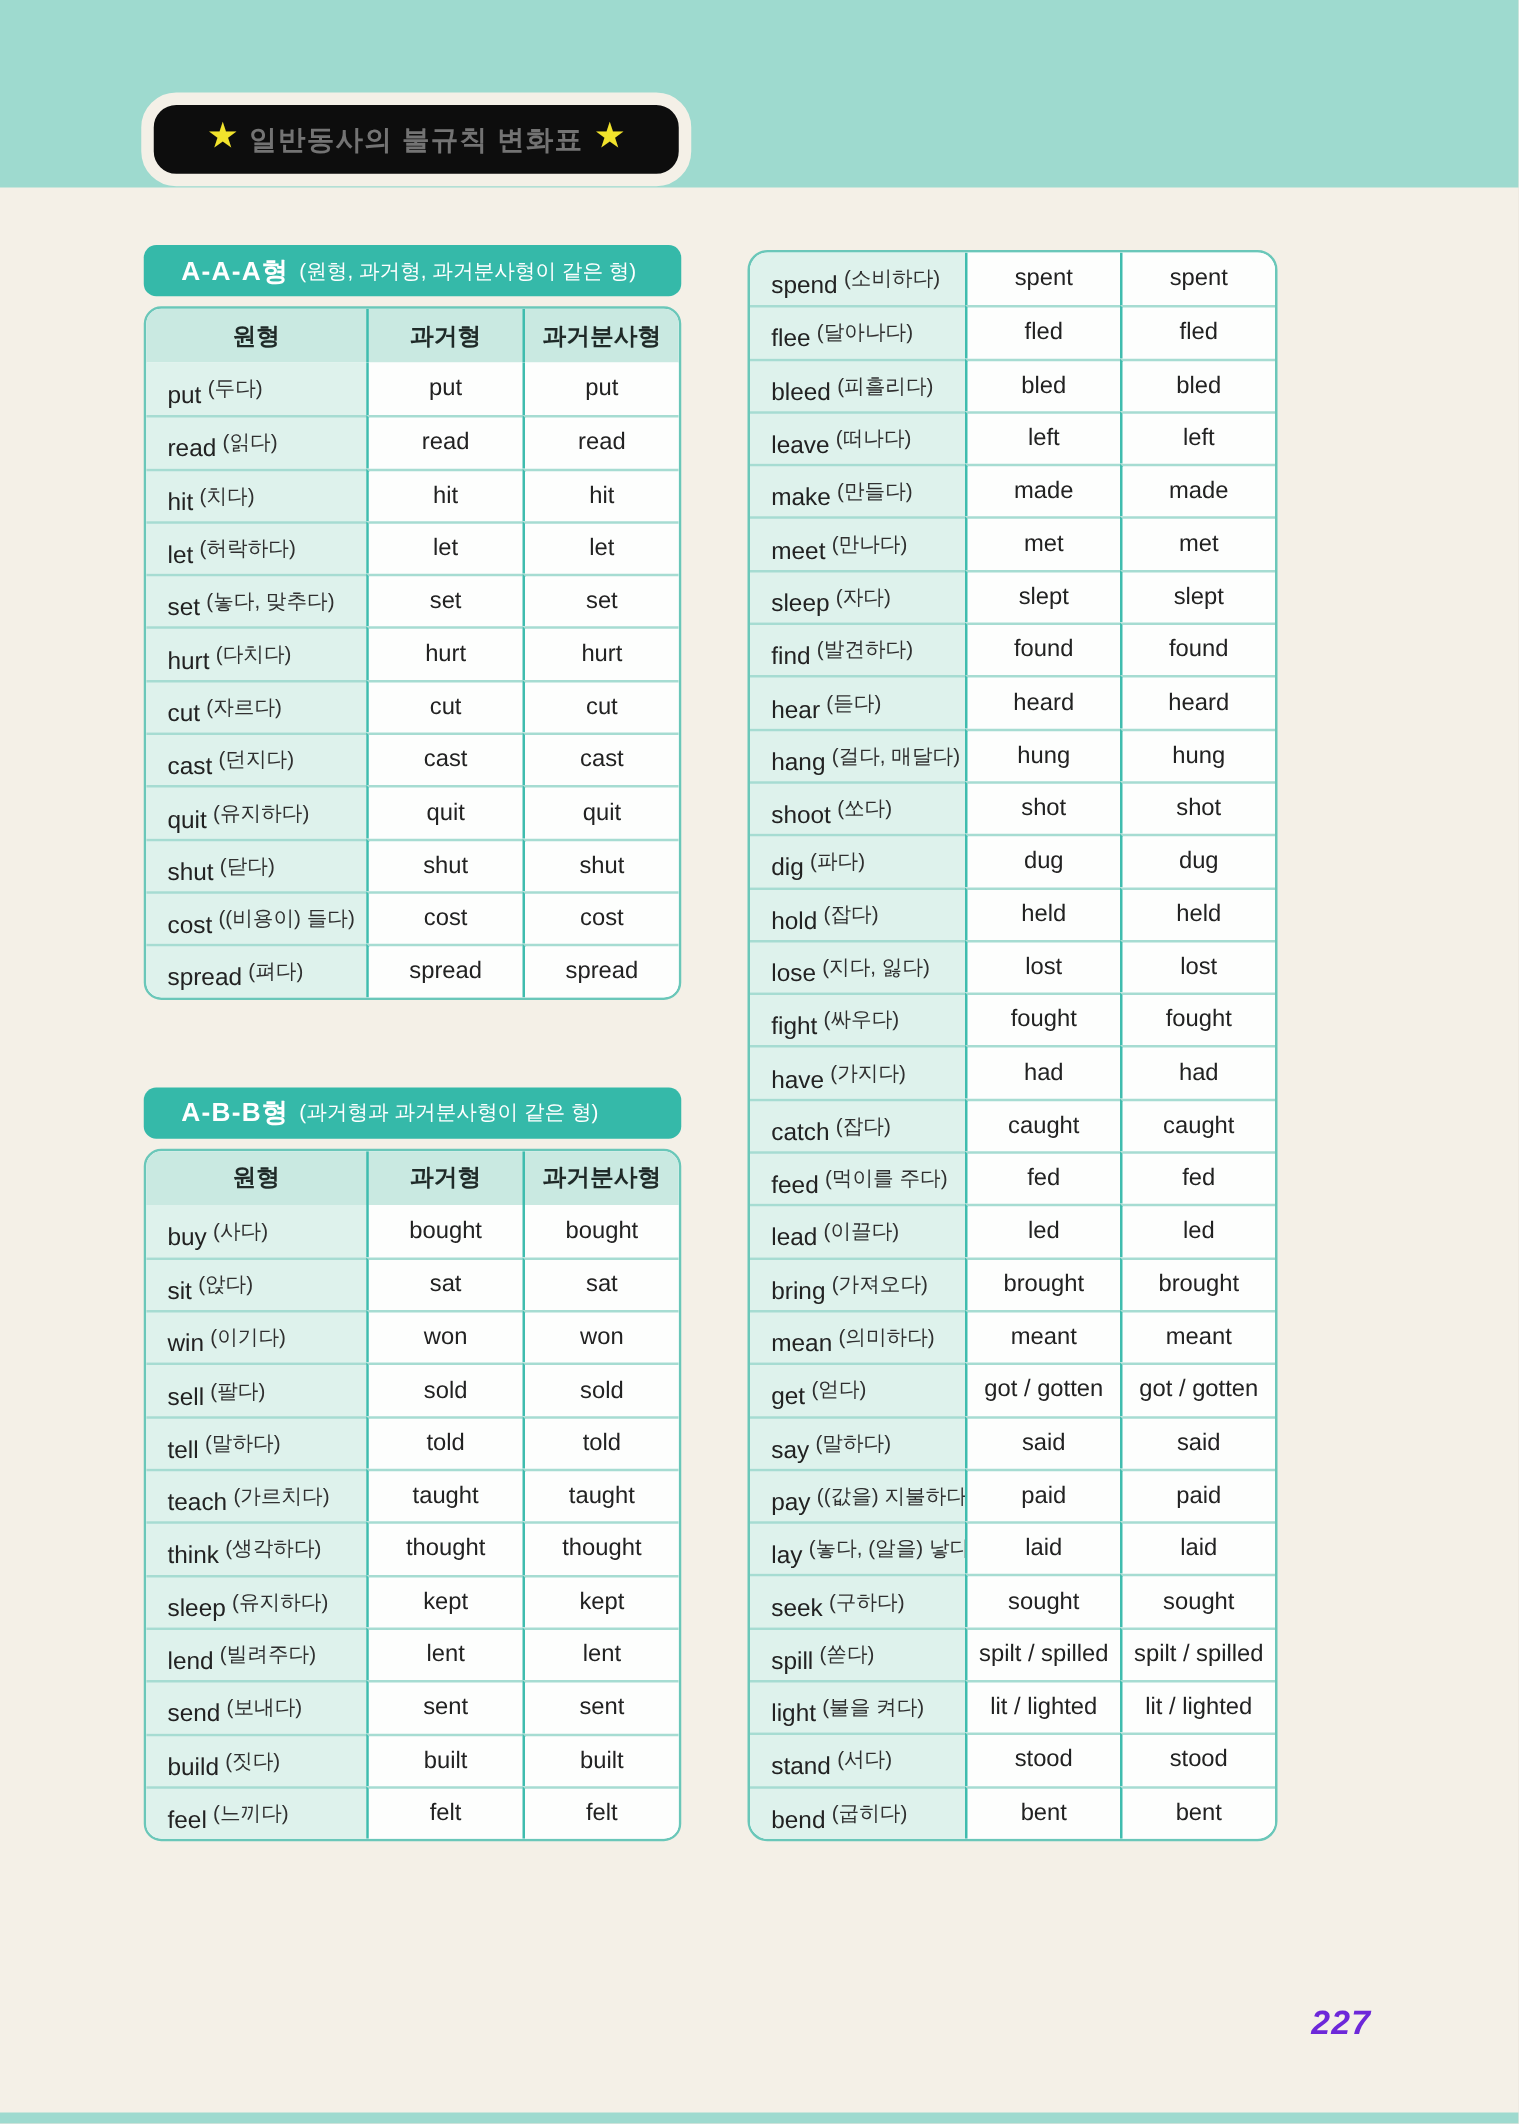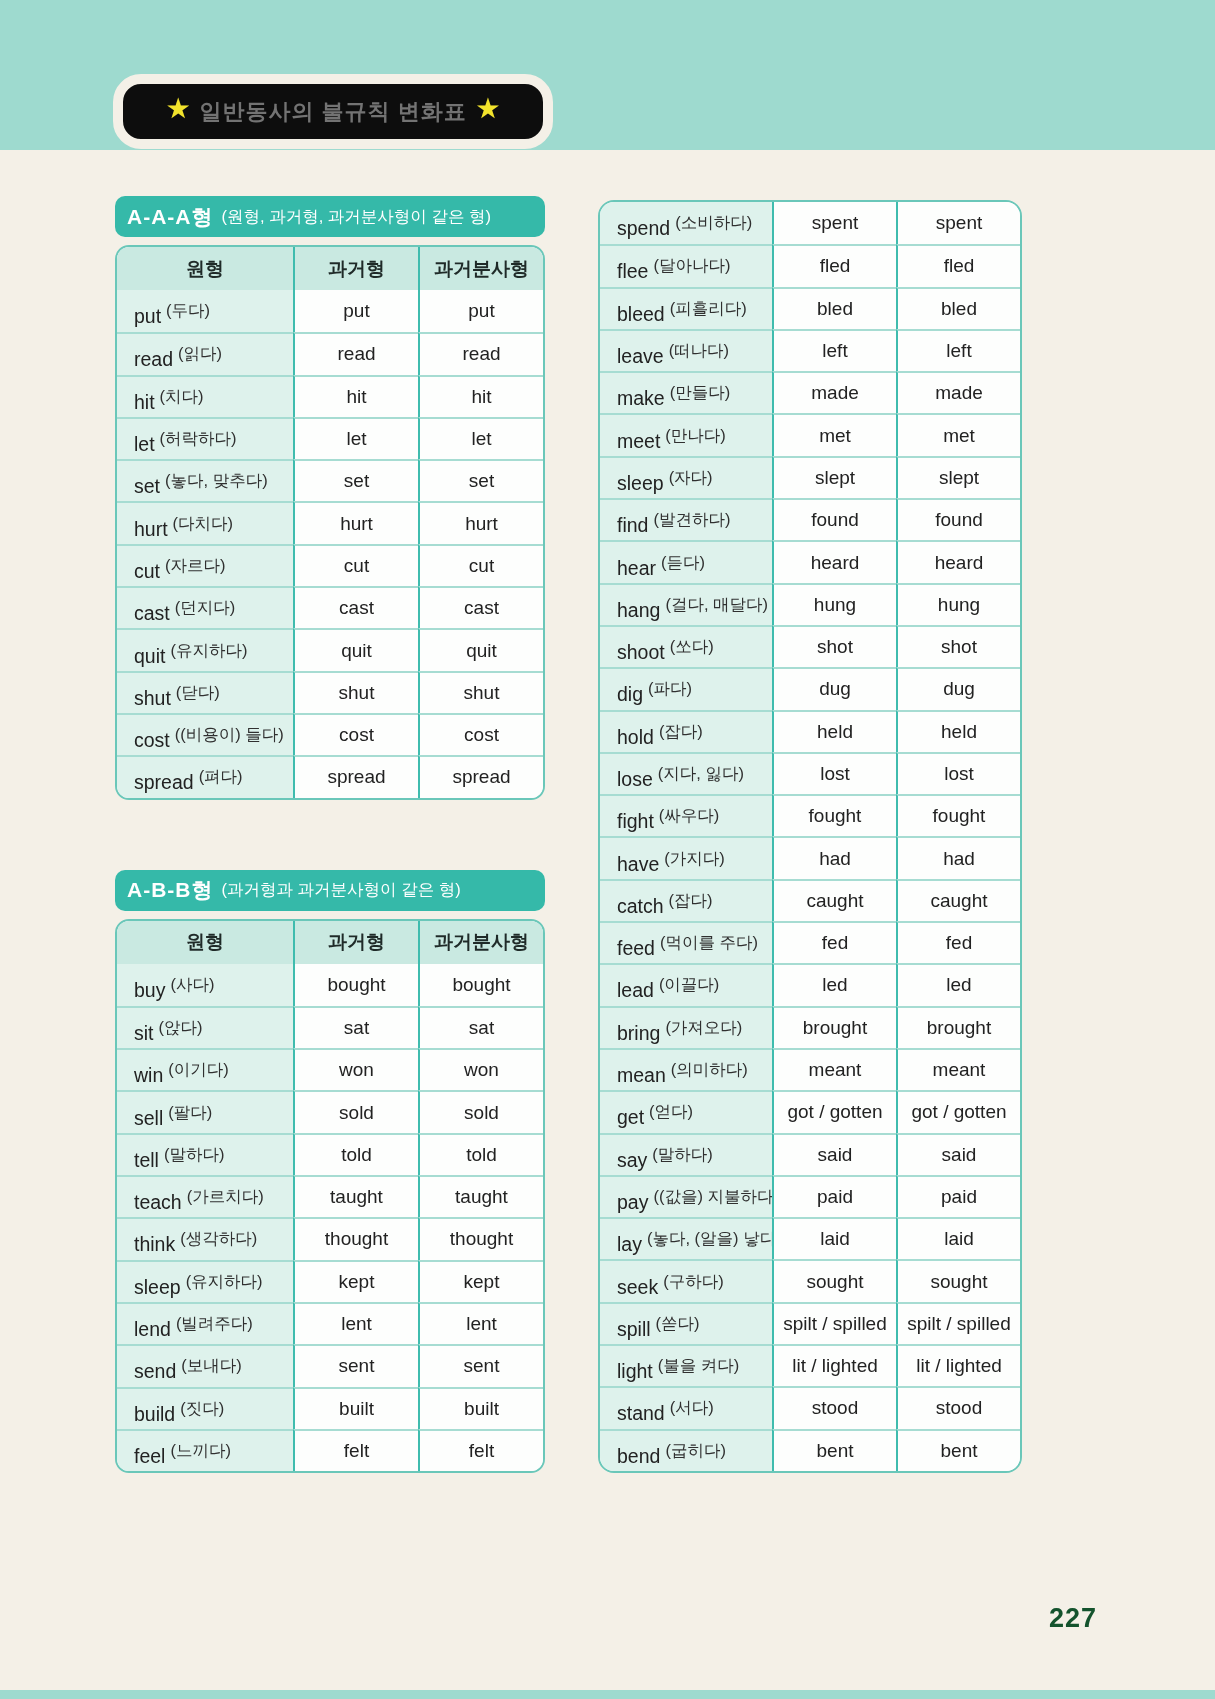--- a/index.html
+++ b/index.html
@@ -27,21 +27,21 @@
   .title-box .star { color:#f2e32c; font-size:25px; font-weight:bold; vertical-align:2px; padding:0 10px; }
 
   .col { position:absolute; }
   .col-left  { left:115px; top:196px; width:430px; }
   .col-right { left:598px; top:200px; width:424px; }
 
   .tbar {
     background:#35b9a9; color:#ffffff;
     border-radius:10px;
     height:41px; display:flex; align-items:center;
-    padding-left:12px; margin-bottom:8px;
+    padding-left:30px; margin-bottom:8px;
     white-space:nowrap;
   }
   .tbar .tbar-main { font-size:21px; font-weight:bold; letter-spacing:1px; }
   .tbar .tbar-sub  { font-size:16.5px; margin-left:8px; font-weight:normal; }
   .tbar-2 { margin-top:70px;text-align:center; }
 
   .vtable {
     border:2px solid #6ac7b9;
     border-radius:14px;
     overflow:hidden;
@@ -66,22 +66,23 @@
   .c-verb {
     justify-content:flex-start; padding-left:17px;
     background:#def2ec;
   }
   .hcell + .hcell, .tcell + .tcell { border-left:2px solid #3fbcae; }
   .verb { font-size:19.5px;margin-top:11px; }
   .kr { font-size:16.5px; margin-left:5px; color:#303030; }
 
   .page-number {
     position:absolute; top:1603px; right:118px;
-    font-size:27px; font-weight:bold; color:#14532d;
+    font-size:27px; font-weight:bold; color:#6d28d9;
     letter-spacing:1px;
+    font-style:italic;
   }
 </style>
 </head>
 <body>
 
 <div class="page">
   <div class="teal-band"></div>
   <div class="bottom-band"></div>
 
   <div class="title-box">

